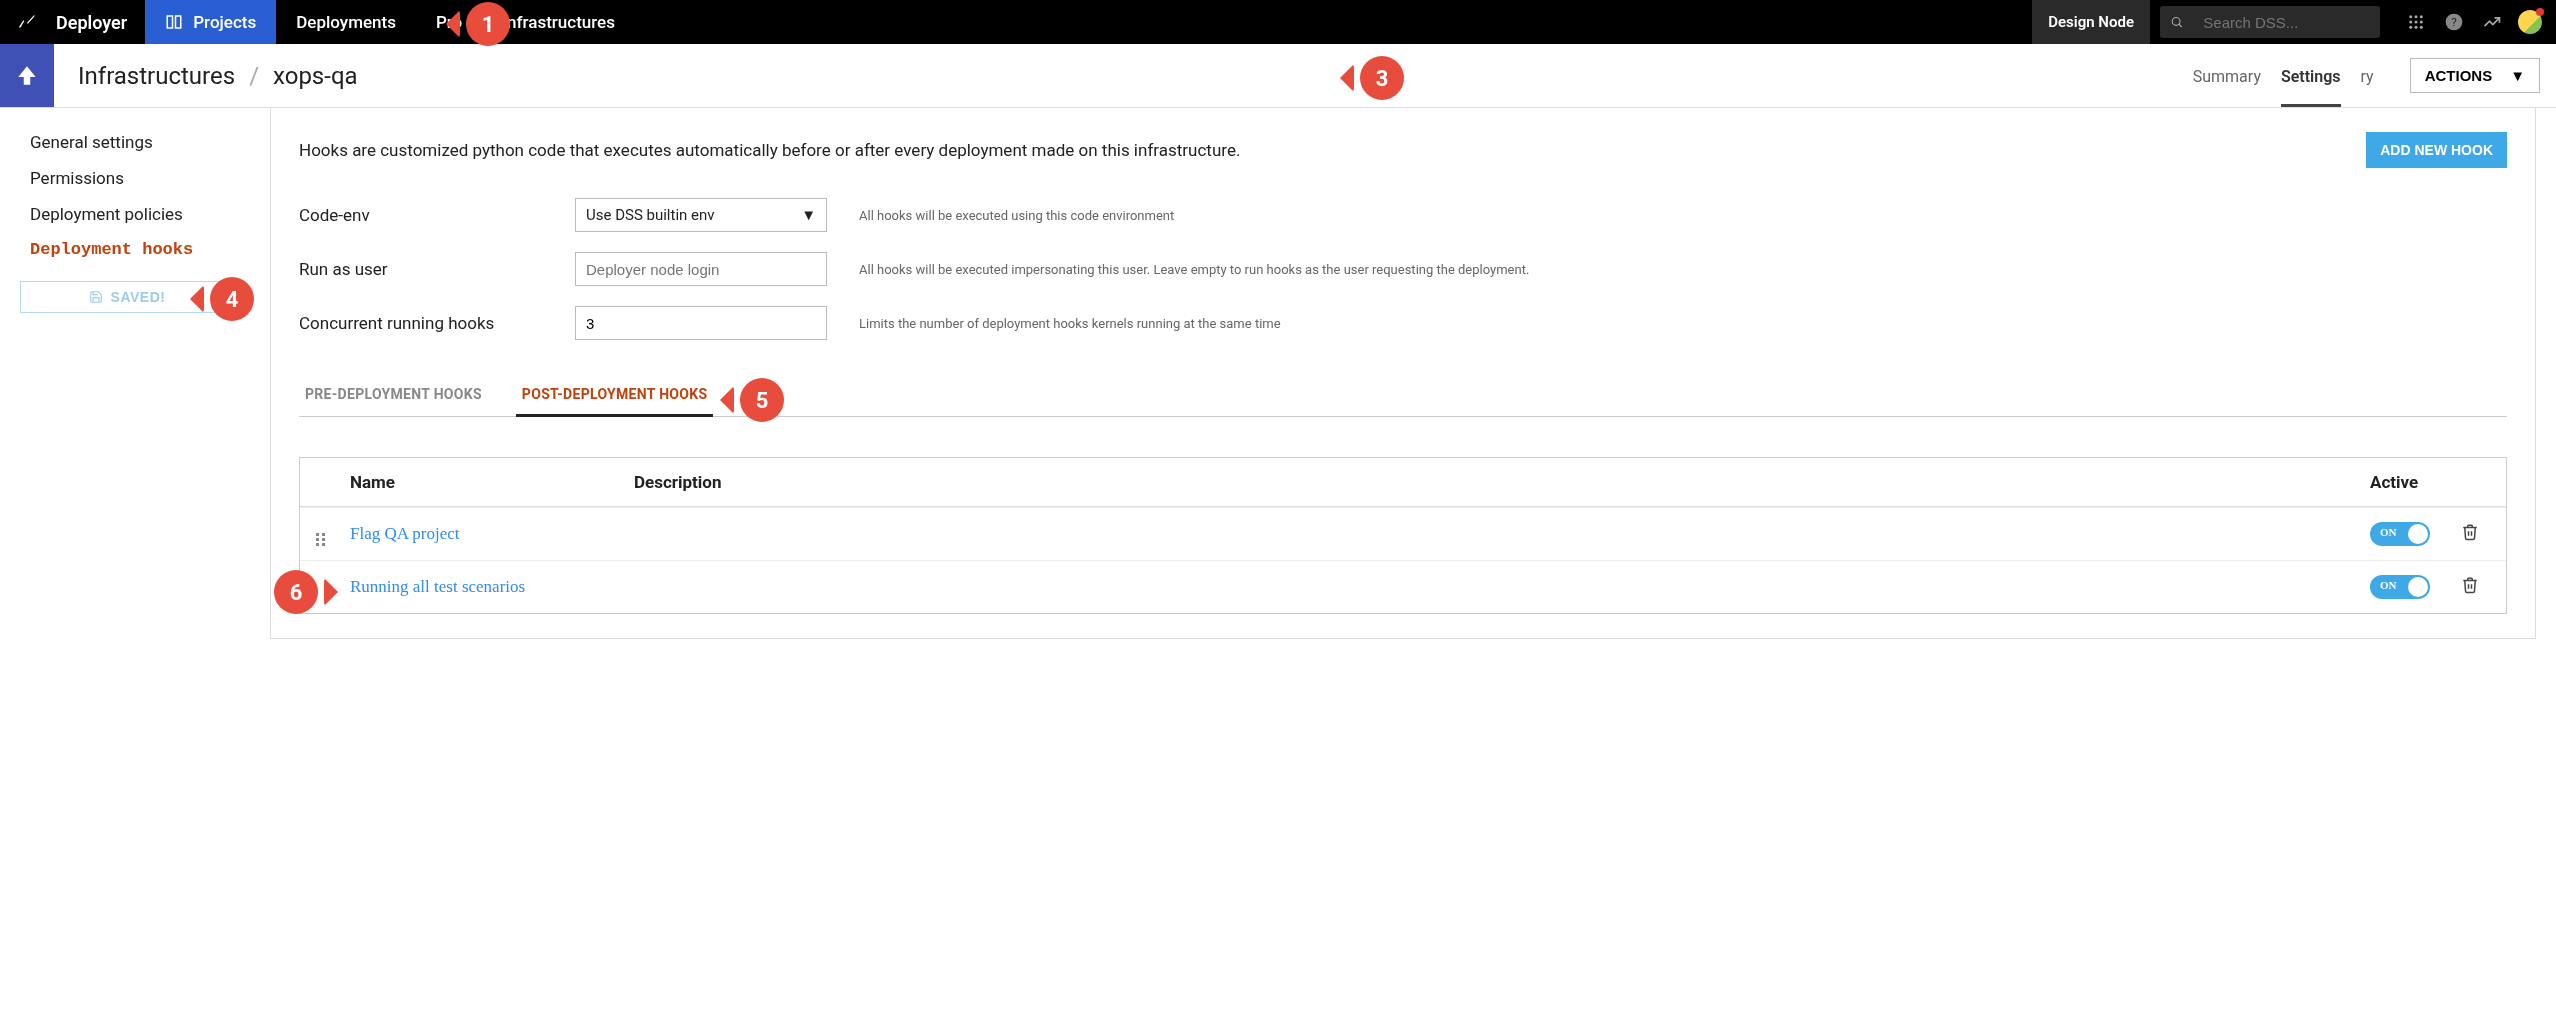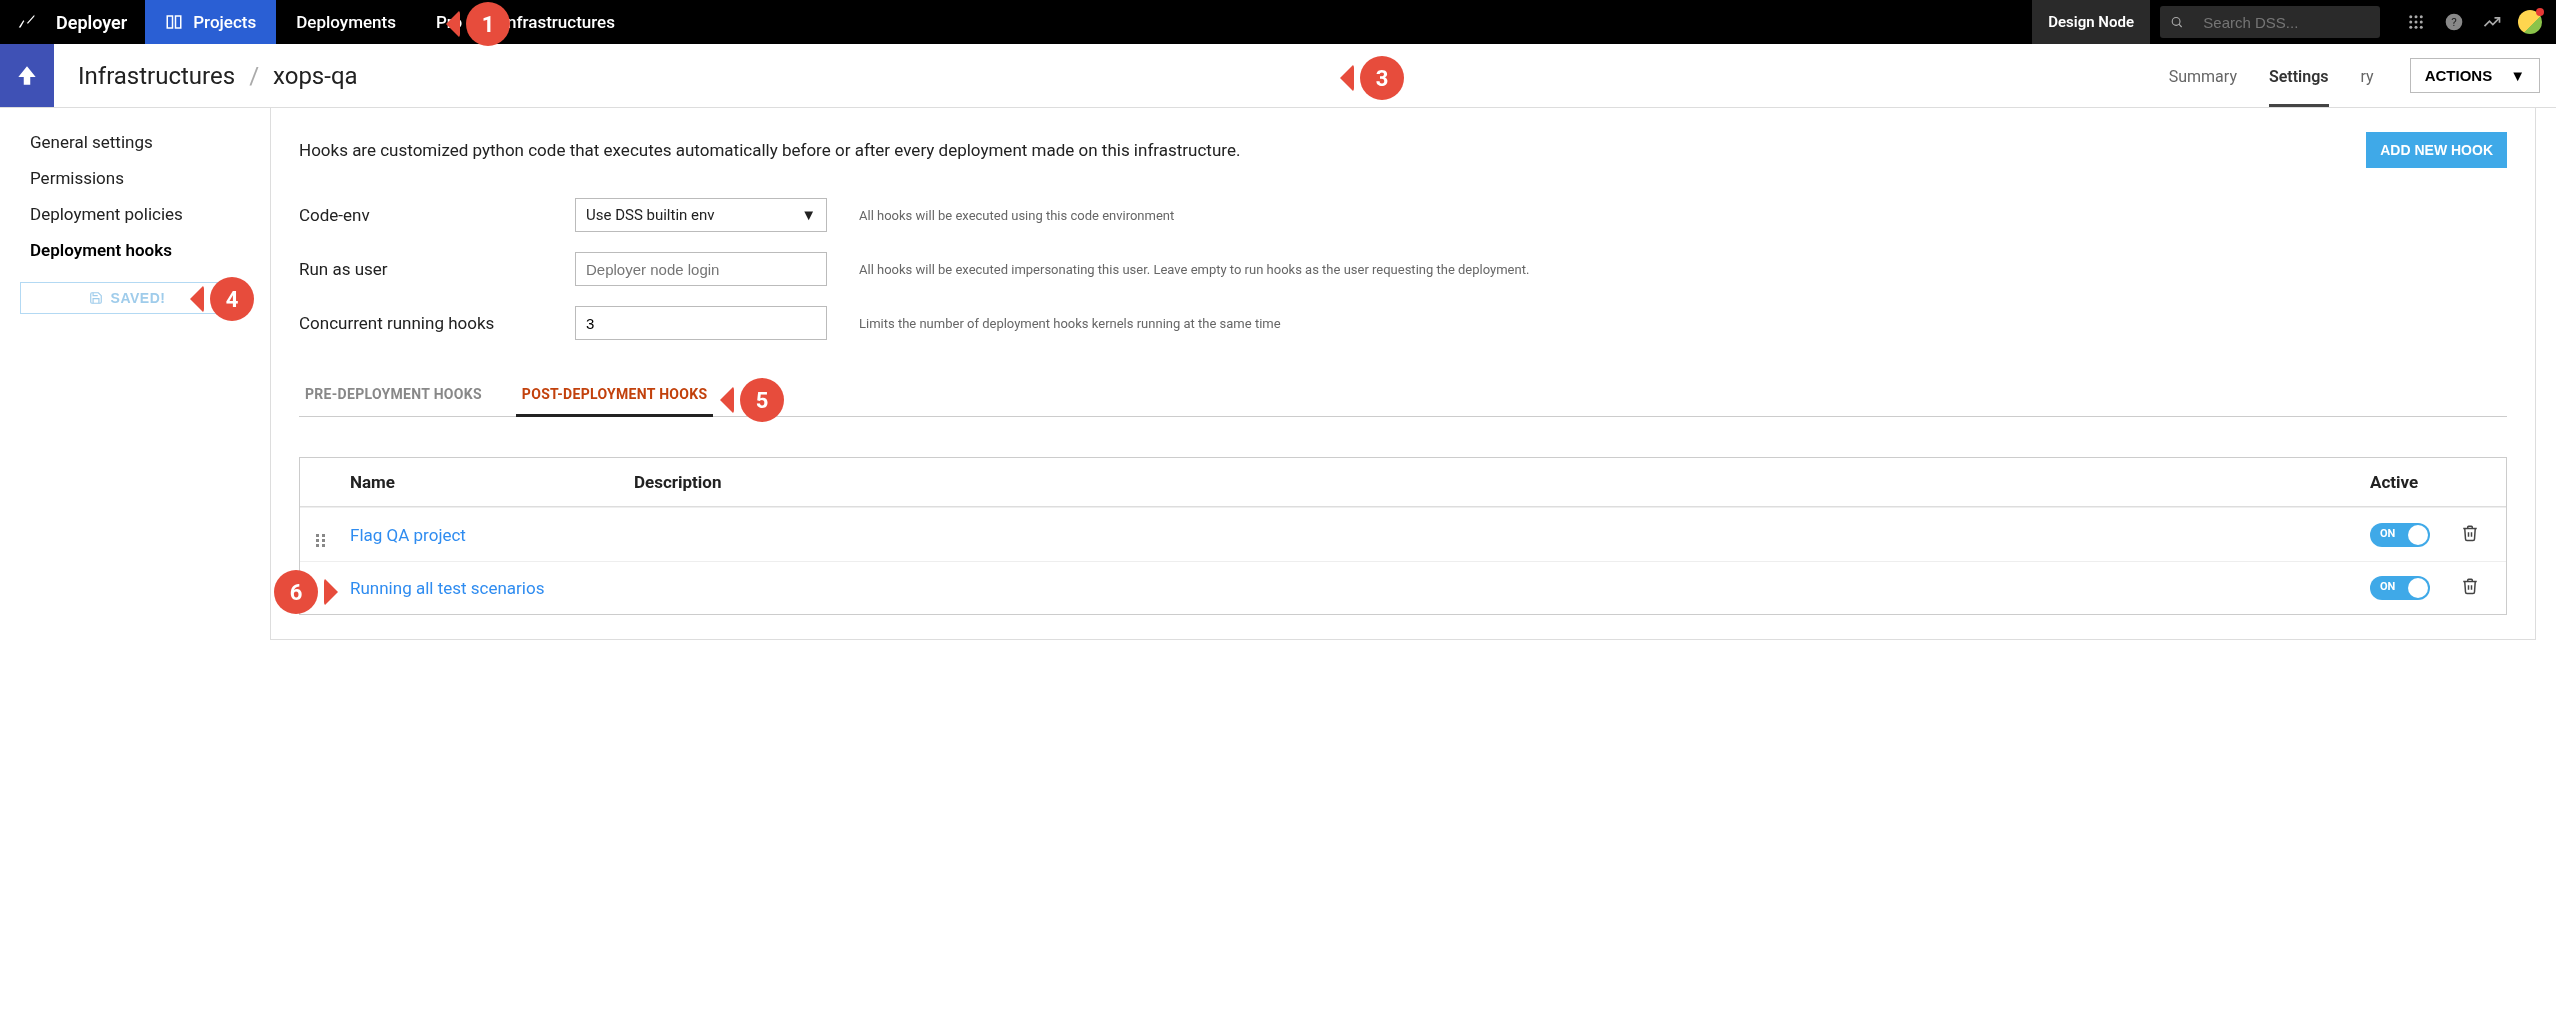--- a/index.html
+++ b/index.html
@@ -16,50 +16,50 @@
 .search input { background: transparent; border: none; outline: none; color: #ccc; font-size: 15px; width: 100%; }
 .topbar-right { display: flex; align-items: center; gap: 14px; padding: 0 14px; }
 .topbar-icon { width: 24px; height: 24px; display: flex; align-items: center; justify-content: center; color: #888; cursor: pointer; }
 .avatar { width: 24px; height: 24px; border-radius: 50%; background: linear-gradient(135deg, #ffd54f 60%, #8bc34a 60%); position: relative; }
 .avatar::after { content: ""; position: absolute; top: -2px; right: -2px; width: 8px; height: 8px; background: #e53935; border-radius: 50%; }
 
 .subbar { display: flex; align-items: stretch; height: 64px; border-bottom: 1px solid #ddd; }
 .subbar-icon { width: 54px; background: #3f51b5; display: flex; align-items: center; justify-content: center; }
 .breadcrumb { display: flex; align-items: center; padding: 0 24px; font-size: 24px; gap: 14px; }
 .breadcrumb .sep { color: #aaa; }
-.sub-tabs { margin-left: auto; display: flex; align-items: flex-end; gap: 32px; padding: 0 20px; font-size: 16px; }
+.sub-tabs { margin-left: auto; display: flex; align-items: flex-end; gap: 20px; padding: 0 20px; font-size: 16px; }
 .sub-tab { padding-bottom: 18px; color: #666; cursor: pointer; border-bottom: 3px solid transparent; }
 .sub-tab.active { border-bottom-color: #444; font-weight: 600; color: #333; }
 .actions-btn { margin: 14px 16px; border: 1px solid #bbb; padding: 6px 14px; font-size: 15px; font-weight: 700; cursor: pointer; display: flex; align-items: center; gap: 18px; background: #fff; }
 
 .layout { display: flex; }
 .sidebar { width: 270px; padding: 16px 10px 0 20px; }
 .side-item { padding: 8px 10px; font-size: 17px; color: #222; cursor: pointer; }
-.side-item.active { color: #000000; font-weight: 600; }
+.side-item.active { color: #c2410c; font-weight: 600; font-family: Liberation Mono, monospace; }
 .saved-btn { margin: 14px 0; border: 1px solid #b3d9f3; color: #9fcceb; background: #fff; width: 214px; height: 32px; display: flex; align-items: center; justify-content: center; gap: 8px; font-weight: 600; letter-spacing: 0.5px; font-size: 14px; }
 
 .main { flex: 1; border: 1px solid #ddd; border-top: none; padding: 24px 28px; margin-right: 20px; }
 .top-row { display: flex; align-items: center; justify-content: space-between; margin-bottom: 20px; }
 .intro { font-size: 17px; }
 .add-btn { background: #3fa9e8; color: #fff; border: none; padding: 10px 14px; font-weight: 700; font-size: 14px; cursor: pointer; }
 
 .form-row { display: flex; align-items: center; padding: 10px 0; gap: 32px; }
 .form-label { width: 244px; font-size: 17px; }
 .form-control { width: 252px; height: 34px; border: 1px solid #bbb; padding: 0 10px; font-size: 15px; background: #fff; }
 .select { display: flex; align-items: center; justify-content: space-between; }
 .hint { font-size: 13px; color: #666; }
 
 .hook-tabs { display: flex; gap: 28px; border-bottom: 1px solid #ccc; margin-top: 24px; }
 .hook-tab { padding: 12px 6px; font-size: 14px; font-weight: 700; letter-spacing: 0.3px; color: #888; cursor: pointer; border-bottom: 3px solid transparent; margin-bottom: -1px; }
 .hook-tab.active { color: #c2410c; border-bottom-color: #222; }
 
 .table { border: 1px solid #ccc; margin-top: 40px; }
 .thead, .trow { display: flex; align-items: center; padding: 14px 16px; justify-content: space-between; }
 .thead { font-weight: 700; font-size: 17px; border-bottom: 1px solid #ddd; }
-.trow { border-top: 1px solid #eee; }
+.trow { border-top: 1px solid #eee; font-family: Liberation Serif, serif; }
 .col-drag { width: 34px; color: #aaa; }
 .col-name { width: 284px; }
 .col-desc { flex: 1; }
 .col-active { width: 80px; text-align: left; }
 .col-del { width: 40px; text-align: center; color: #555; cursor: pointer; }
 .hook-link { color: #2f8cf0; font-size: 17px; cursor: pointer; }
 
 .toggle { width: 60px; height: 24px; background: #3fa9e8; border-radius: 12px; position: relative; cursor: pointer; }
 .toggle-knob { position: absolute; right: 2px; top: 2px; width: 20px; height: 20px; background: #fff; border-radius: 50%; }
 .toggle-label { position: absolute; left: 10px; top: 4px; color: #fff; font-size: 11px; font-weight: 700; }

